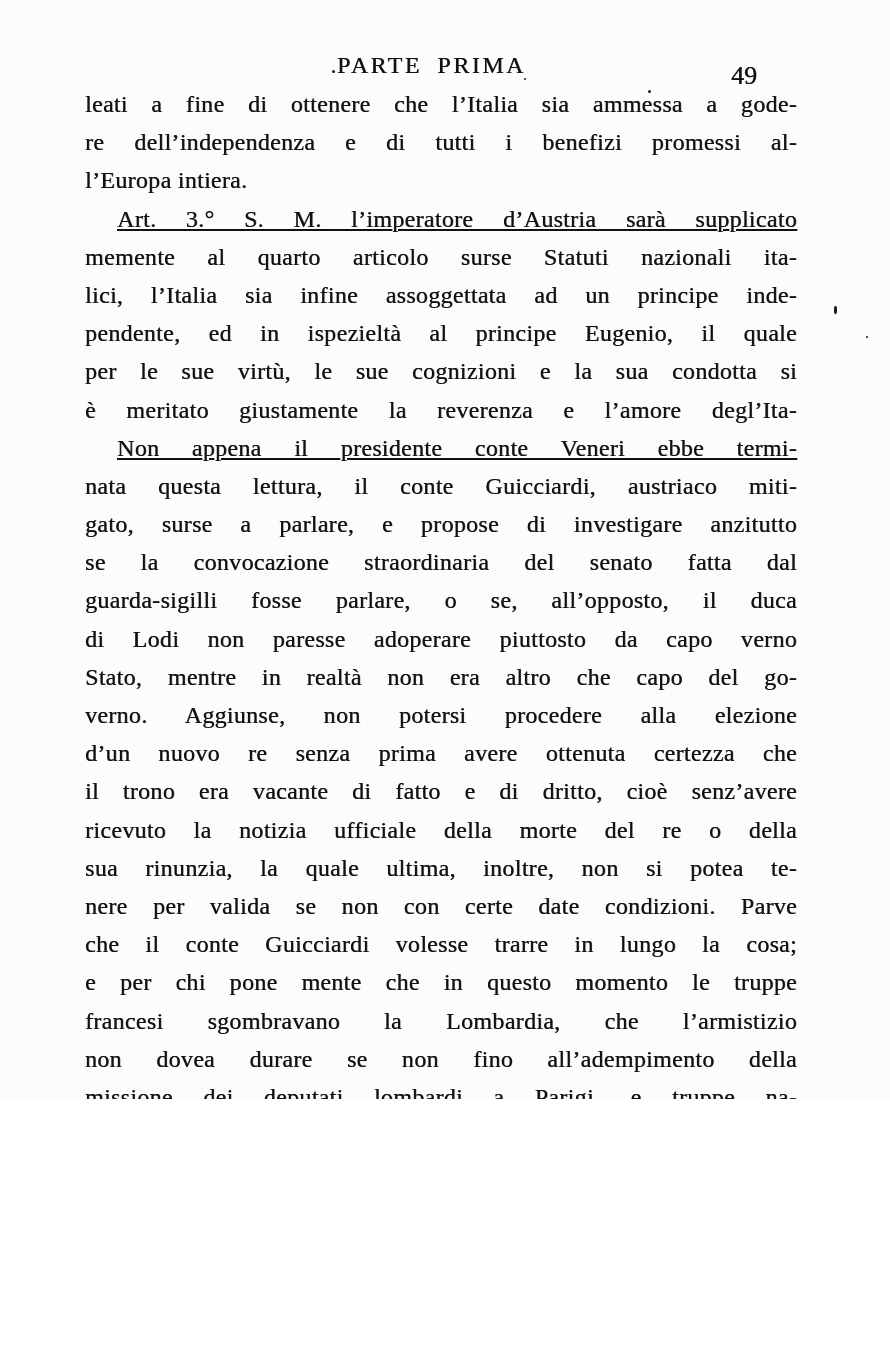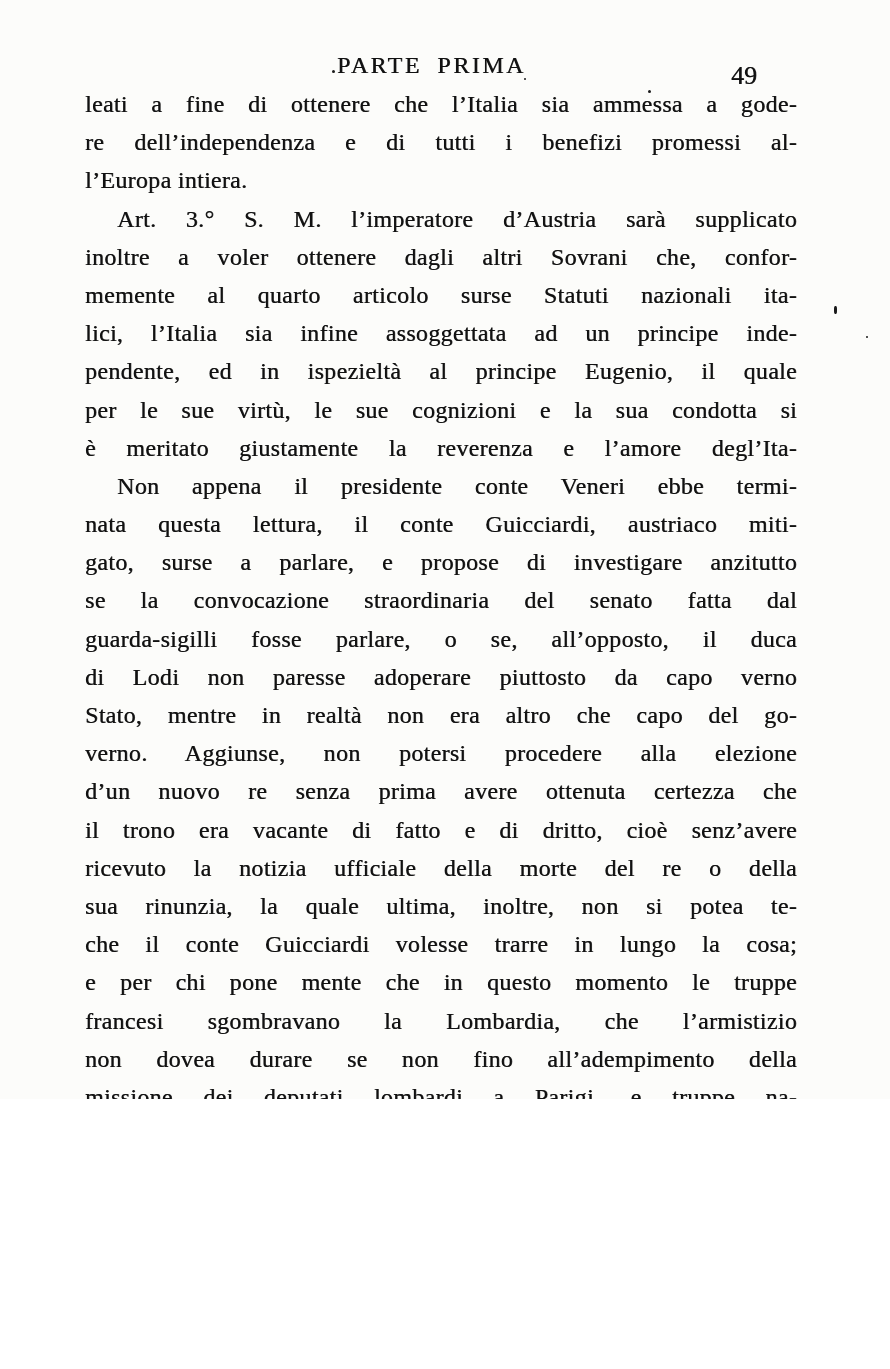--- a/index.html
+++ b/index.html
@@ -37,21 +37,21 @@
   .line {
     height: 38.2px;
     line-height: 38.2px;
     font-size: 24px;
     letter-spacing: 0.3px;
     white-space: nowrap;
     text-align: justify;
     text-align-last: justify;
     text-shadow: 0.5px 0 0 rgba(17,17,17,0.75);
   }
-  .line.pstart { padding-left: 32px; }
+  .line.pstart { padding-left: 32px; text-decoration: underline; }
   .line.pend { text-align-last: left; }
   .signature {
     position: absolute;
     left: 564px; top: 1234px;
     font-size: 24px;
     text-shadow: 0.5px 0 0 rgba(17,17,17,0.75);
   }
   
   .speck { position: absolute; background: #1a1a1a; border-radius: 50%; }
   .sp1 { left: 332px; top: 70px;  width: 3px; height: 3px; }
@@ -75,39 +75,39 @@
   <div class="running-title">PARTE PRIMA</div>
   <div class="page-number">49</div>
 
   <div class="textblock">
 
     <div class="line">leati a fine di ottenere che l’Italia sia ammessa a gode-</div>
     <div class="line">re dell’independenza e di tutti i benefizi promessi al-</div>
     <div class="line pend">l’Europa intiera.</div>
 
     <div class="line pstart">Art. 3.° S. M. l’imperatore d’Austria sarà supplicato</div>
-    <div class="line">inoltre a voler ottenere dagli altri Sovrani che, confor-</div>
     <div class="line">memente al quarto articolo surse Statuti nazionali ita-</div>
     <div class="line">lici, l’Italia sia infine assoggettata ad un principe inde-</div>
     <div class="line">pendente, ed in ispezieltà al principe Eugenio, il quale</div>
     <div class="line">per le sue virtù, le sue cognizioni e la sua condotta si</div>
     <div class="line">è meritato giustamente la reverenza e l’amore degl’Ita-</div>
 
     <div class="line pstart">Non appena il presidente conte Veneri ebbe termi-</div>
     <div class="line">nata questa lettura, il conte Guicciardi, austriaco miti-</div>
     <div class="line">gato, surse a parlare, e propose di investigare anzitutto</div>
     <div class="line">se la convocazione straordinaria del senato fatta dal</div>
     <div class="line">guarda-sigilli fosse parlare, o se, all’opposto, il duca</div>
     <div class="line">di Lodi non paresse adoperare piuttosto da capo verno</div>
     <div class="line">Stato, mentre in realtà non era altro che capo del go-</div>
     <div class="line">verno. Aggiunse, non potersi procedere alla elezione</div>
     <div class="line">d’un nuovo re senza prima avere ottenuta certezza che</div>
     <div class="line">il trono era vacante di fatto e di dritto, cioè senz’avere</div>
     <div class="line">ricevuto la notizia ufficiale della morte del re o della</div>
     <div class="line">sua rinunzia, la quale ultima, inoltre, non si potea te-</div>
+    <div class="line">nere per valida se non con certe date condizioni. Parve</div>
     <div class="line">che il conte Guicciardi volesse trarre in lungo la cosa;</div>
     <div class="line">e per chi pone mente che in questo momento le truppe</div>
     <div class="line">francesi sgombravano la Lombardia, che l’armistizio</div>
     <div class="line">non dovea durare se non fino all’adempimento della</div>
     <div class="line">missione dei deputati lombardi a Parigi, e truppe na-</div>
     <div class="line">turalmente a cessare se questa non avea luogo, per chi</div>
   </div>
 
   <div class="signature">4</div>
 

